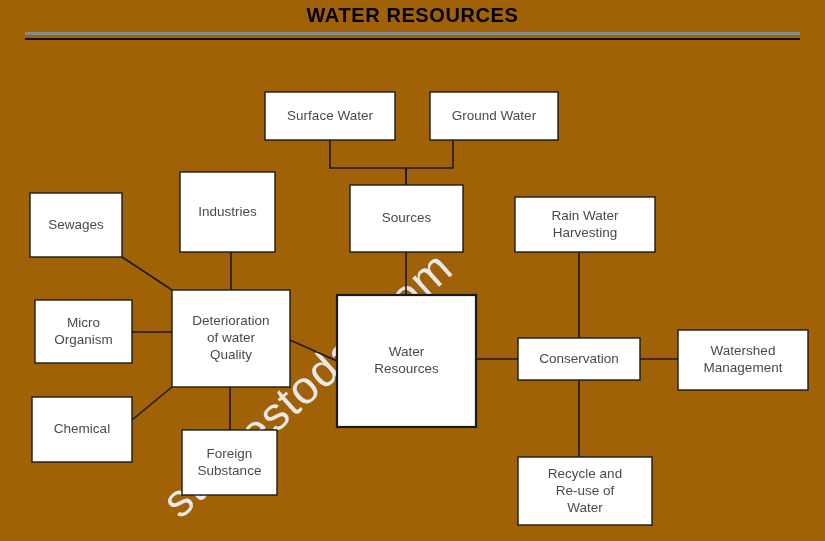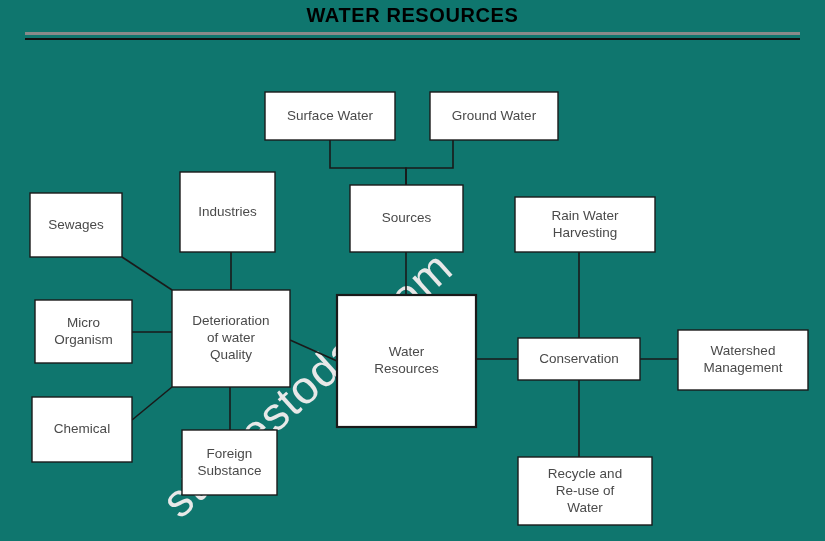--- a/index.html
+++ b/index.html
@@ -11,21 +11,21 @@
     width: 825px;
     height: 541px;
     overflow: hidden;
     font-family: "Liberation Sans", sans-serif;
     position: relative;
   }
   #diagram-root {
     position: relative;
     width: 825px;
     height: 541px;
-    background: #0f766e;
+    background: #a16207;
   }
   .page-title {
     position: absolute;
     left: 0;
     top: 4px;
     width: 825px;
     text-align: center;
     font-family: "Liberation Sans", sans-serif;
     font-size: 20px;
     font-weight: bold;

